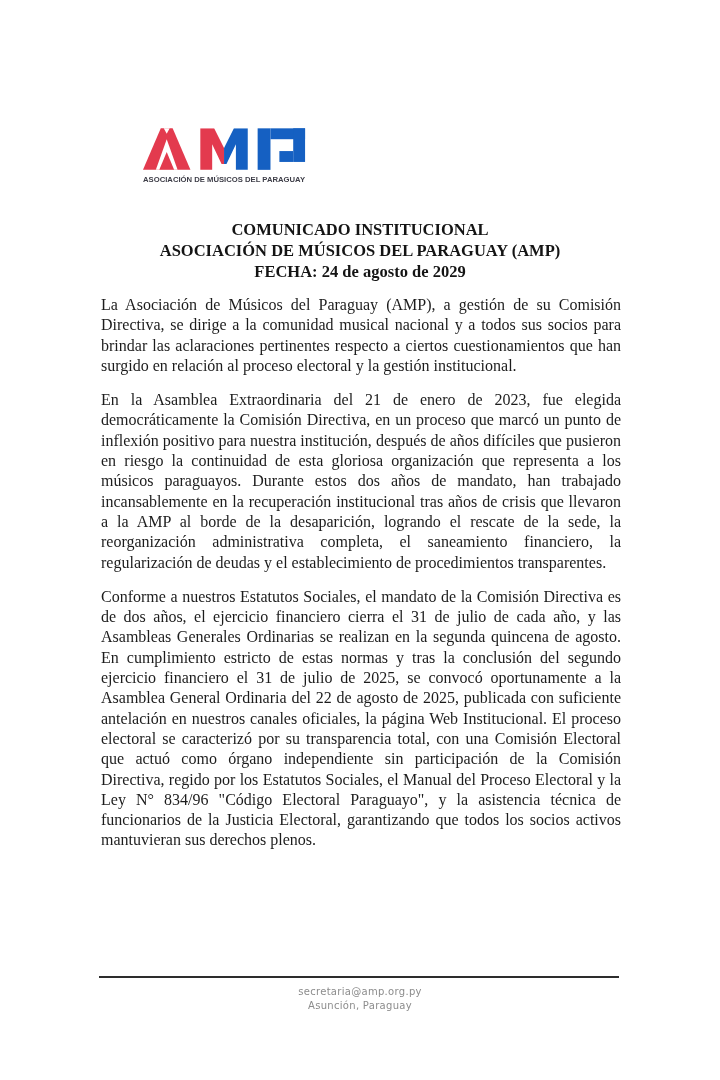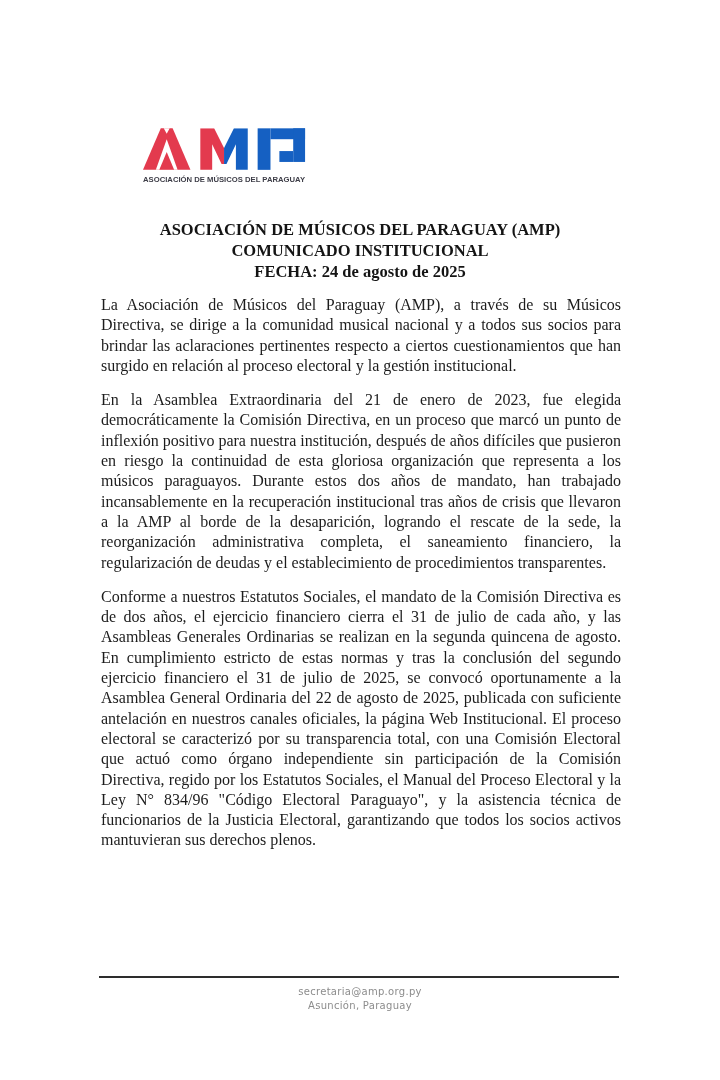--- a/index.html
+++ b/index.html
@@ -146,27 +146,27 @@
           <rect x="129" y="0" width="35" height="11"></rect>
           <rect x="152" y="0" width="12" height="34"></rect>
           <rect x="138" y="23" width="14" height="11"></rect>
         </g>
         <text x="0" y="54" textLength="164" lengthAdjust="spacingAndGlyphs" font-family="Liberation Sans, DejaVu Sans, sans-serif" font-weight="bold" font-size="8.2" fill="#3d3d47">ASOCIACIÓN DE MÚSICOS DEL PARAGUAY</text>
       </svg>
     </div>
   </div>
 
   <div class="title-block">
+    <div>COMUNICADO INSTITUCIONAL</div>
     <div>ASOCIACIÓN DE MÚSICOS DEL PARAGUAY (AMP)</div>
-    <div>COMUNICADO INSTITUCIONAL</div>
-    <div>FECHA: 24 de agosto de 2025</div>
+    <div>FECHA: 24 de agosto de 2029</div>
   </div>
 
   <div class="body-block">
-    <p>La Asociación de Músicos del Paraguay (AMP), a través de su Músicos Directiva, se dirige a la comunidad musical nacional y a todos sus socios para brindar las aclaraciones pertinentes respecto a ciertos cuestionamientos que han surgido en relación al proceso electoral y la gestión institucional.</p>
+    <p>La Asociación de Músicos del Paraguay (AMP), a gestión de su Comisión Directiva, se dirige a la comunidad musical nacional y a todos sus socios para brindar las aclaraciones pertinentes respecto a ciertos cuestionamientos que han surgido en relación al proceso electoral y la gestión institucional.</p>
     <p>En la Asamblea Extraordinaria del 21 de enero de 2023, fue elegida democráticamente la Comisión Directiva, en un proceso que marcó un punto de inflexión positivo para nuestra institución, después de años difíciles que pusieron en riesgo la continuidad de esta gloriosa organización que representa a los músicos paraguayos. Durante estos dos años de mandato, han trabajado incansablemente en la recuperación institucional tras años de crisis que llevaron a la AMP al borde de la desaparición, logrando el rescate de la sede, la reorganización administrativa completa, el saneamiento financiero, la regularización de deudas y el establecimiento de procedimientos transparentes.</p>
     <p>Conforme a nuestros Estatutos Sociales, el mandato de la Comisión Directiva es de dos años, el ejercicio financiero cierra el 31 de julio de cada año, y las Asambleas Generales Ordinarias se realizan en la segunda quincena de agosto. En cumplimiento estricto de estas normas y tras la conclusión del segundo ejercicio financiero el 31 de julio de 2025, se convocó oportunamente a la Asamblea General Ordinaria del 22 de agosto de 2025, publicada con suficiente antelación en nuestros canales oficiales, la página Web Institucional. El proceso electoral se caracterizó por su transparencia total, con una Comisión Electoral que actuó como órgano independiente sin participación de la Comisión Directiva, regido por los Estatutos Sociales, el Manual del Proceso Electoral y la Ley N° 834/96 "Código Electoral Paraguayo", y la asistencia técnica de funcionarios de la Justicia Electoral, garantizando que todos los socios activos mantuvieran sus derechos plenos.</p>
   </div>
 
   <div class="footer-rule"></div>
   <div class="footer-block">
     <div>secretaria@amp.org.py</div>
     <div>Asunción, Paraguay</div>
   </div>
 

